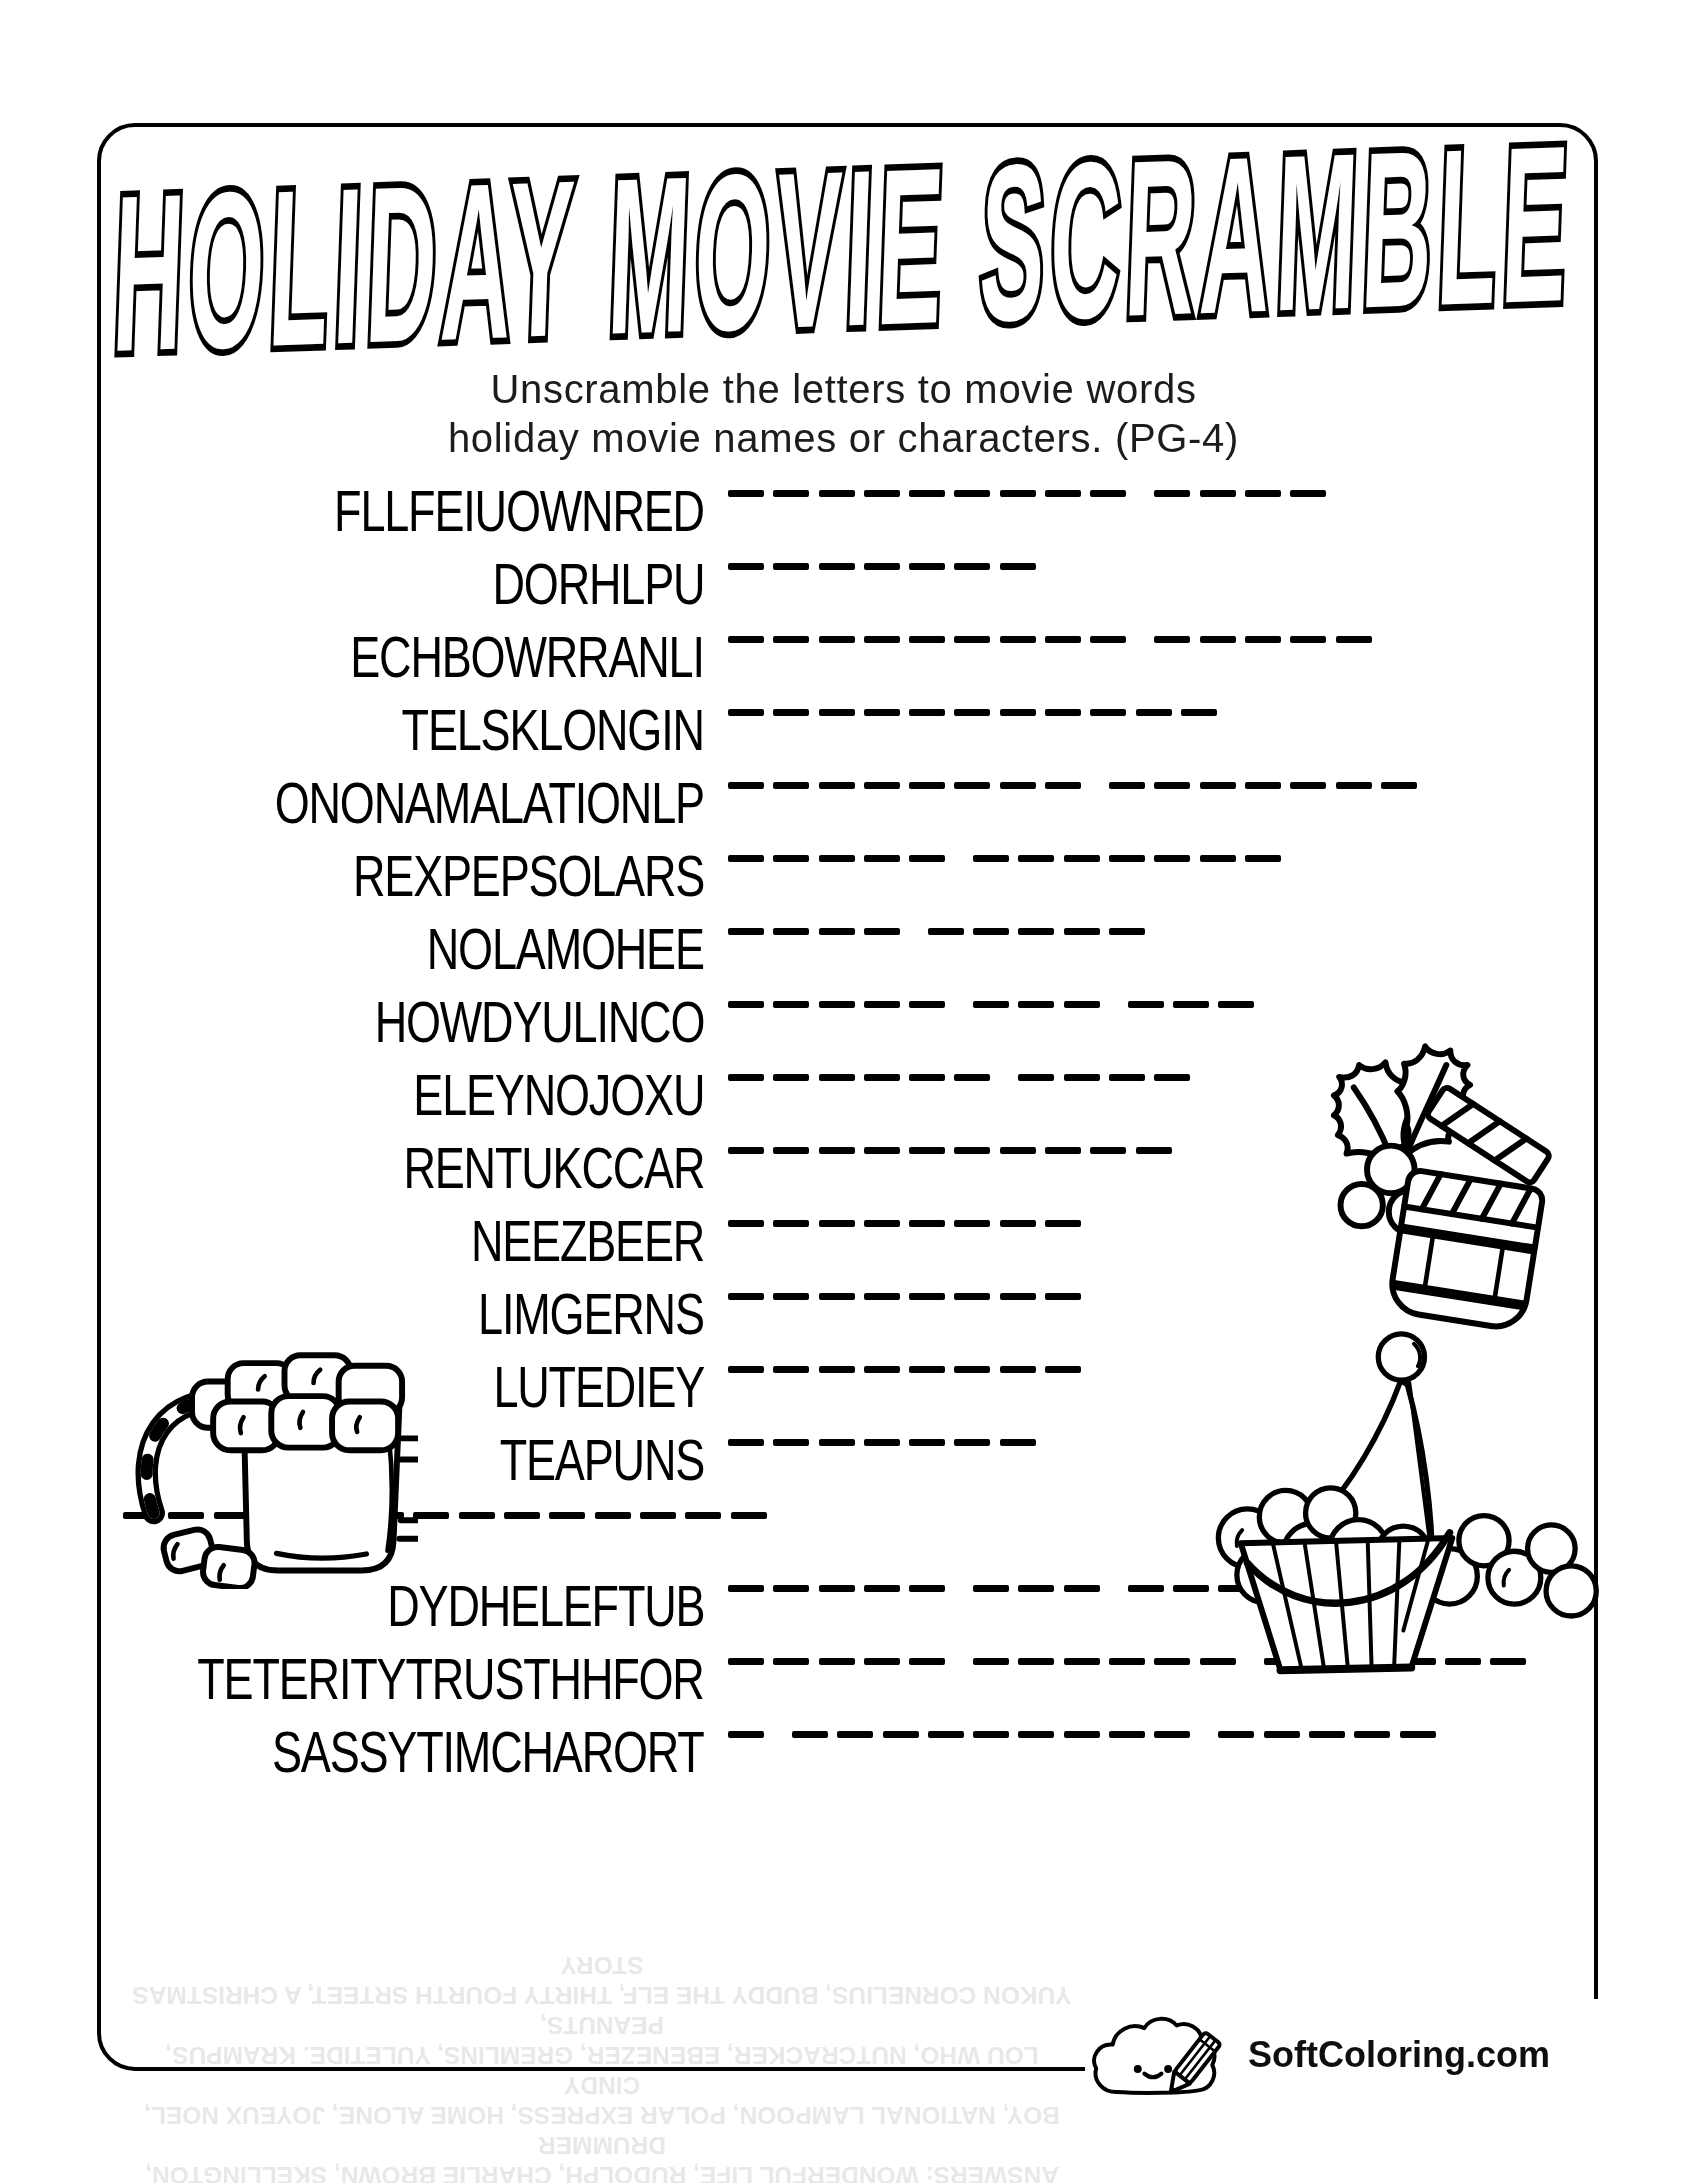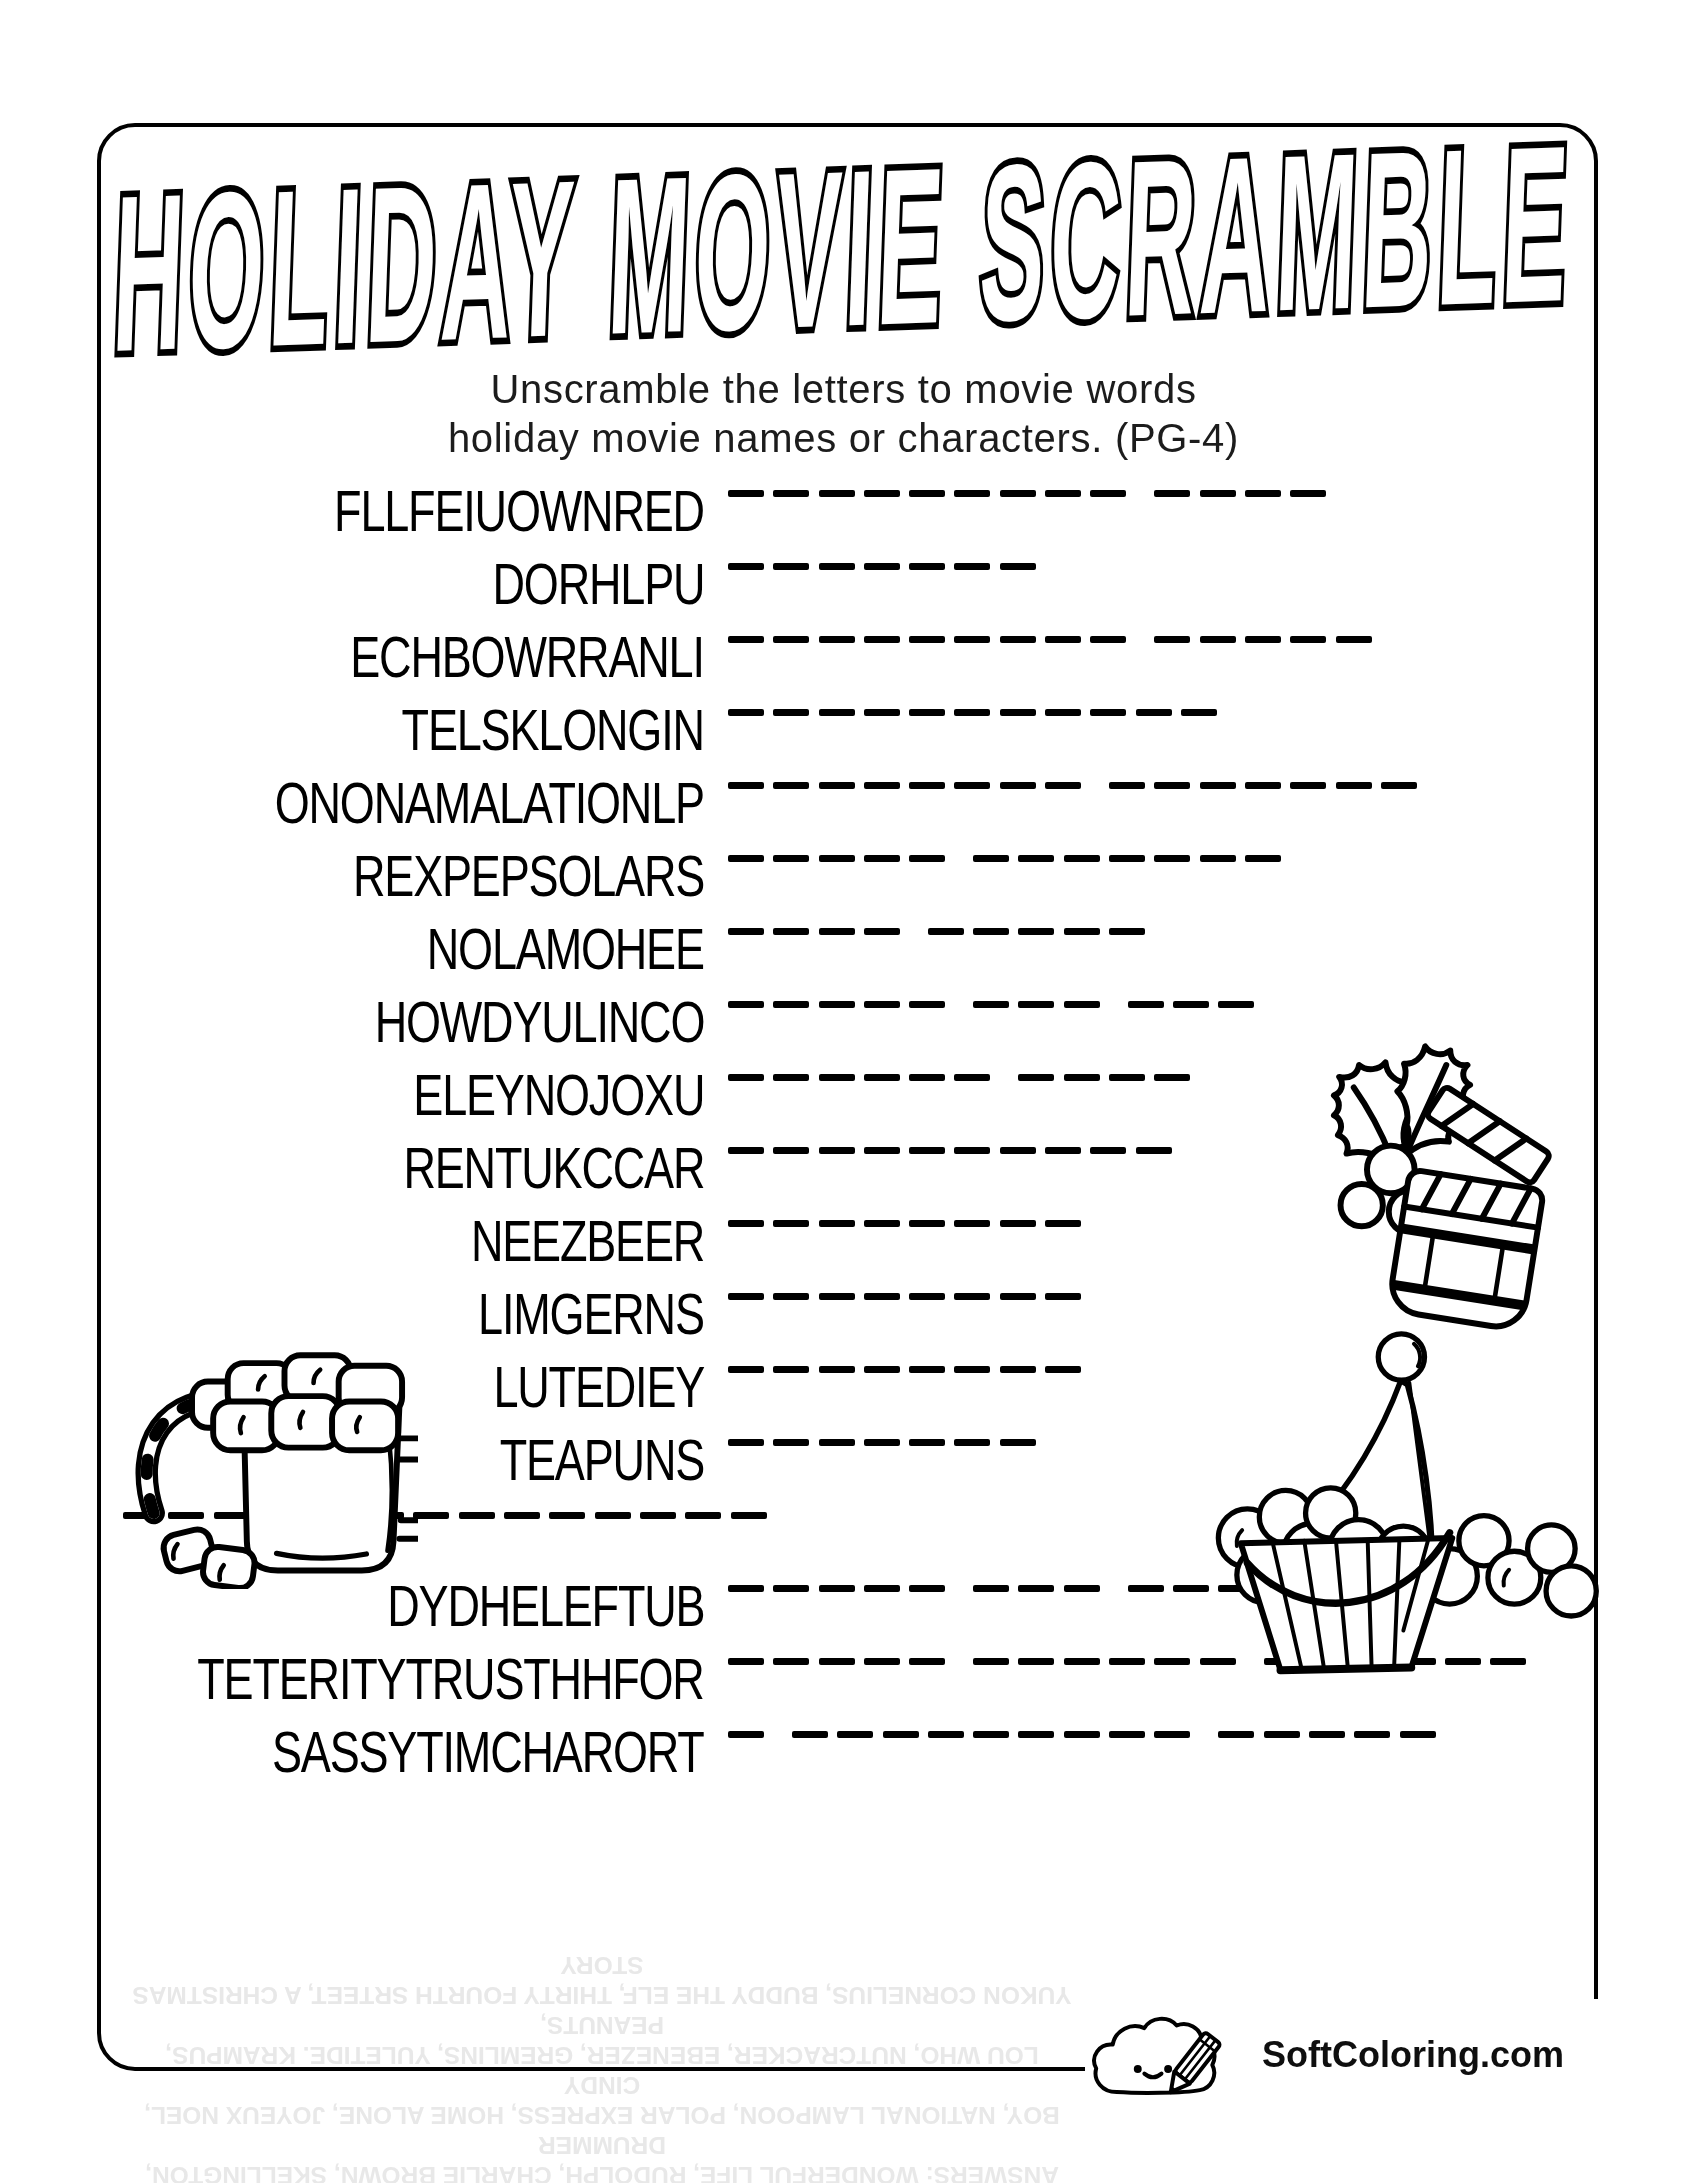--- a/index.html
+++ b/index.html
@@ -29,21 +29,21 @@
   .dash:last-child{margin-right:0;}
   
   .deco{position:absolute;}
   .deco svg{display:block;}
   
   .answer-key{position:absolute;left:106px;top:1950px;width:992px;
               transform:rotate(180deg);color:#e8e8e8;font-size:24.5px;line-height:30px;
               text-align:center;font-weight:bold;}
   
   .footer{position:absolute;left:1085px;top:1999px;width:529px;height:112px;background:#fff;
-          display:flex;align-items:center;gap:14px;}
+          display:flex;align-items:center;}
   .brand{font-size:36px;font-weight:bold;color:#0f0f0f;margin-left:8px;letter-spacing:0;}
 </style>
 </head>
 <body>
 
 <div class="page">
 
   <div class="frame"></div>
 
   <div class="title-wrap">

